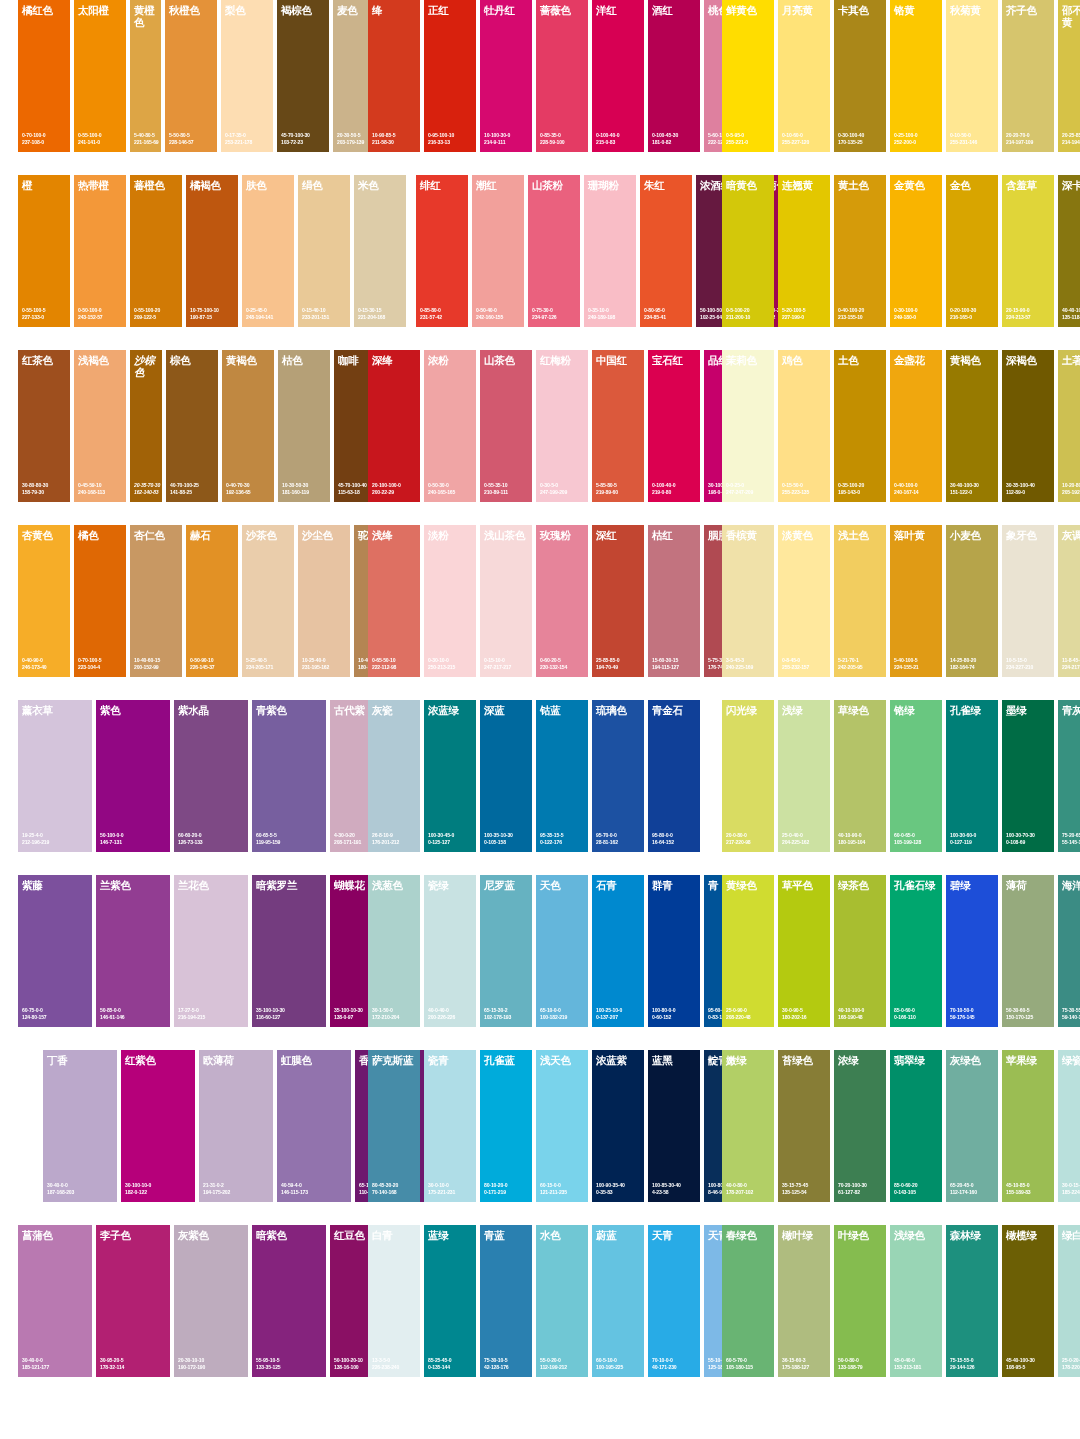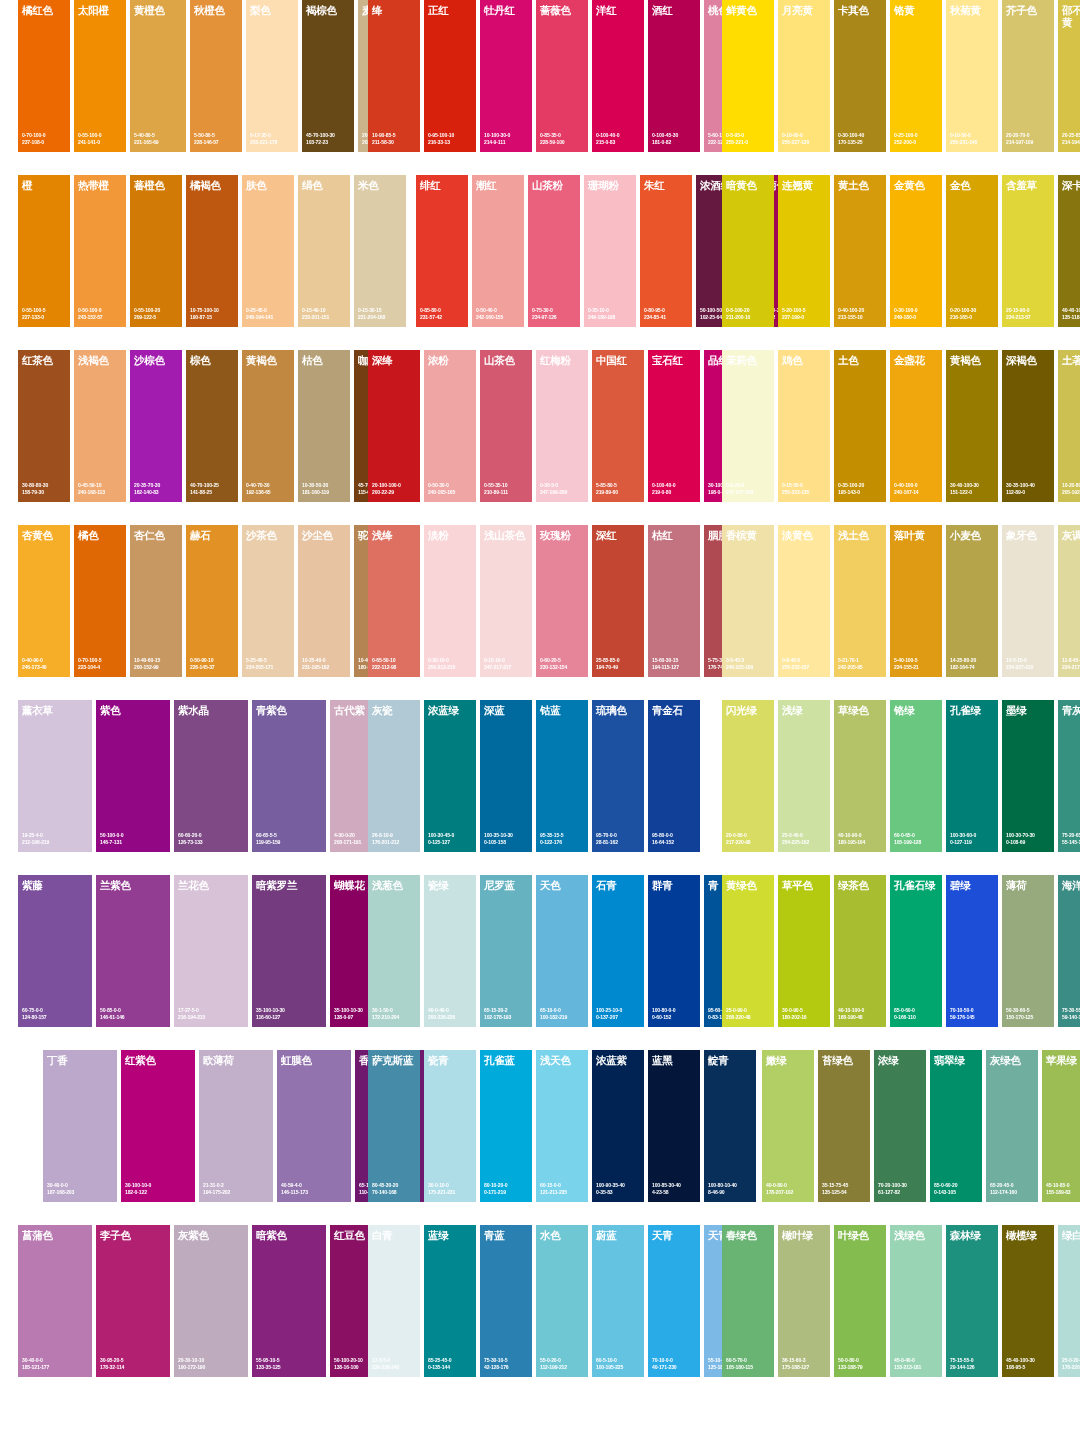--- a/index.html
+++ b/index.html
@@ -80,21 +80,21 @@
             <span>237-108-0</span>
           </div>
         </div>
         <div class="swatch lt" style="background: rgb(241, 141, 0); width: 52px; padding-left: 16px;">
           <div class="name">太阳橙</div>
           <div class="vals">
             <span>0-55-100-0</span>
             <span>241-141-0</span>
           </div>
         </div>
-        <div class="swatch lt" style="background: rgb(221, 165, 69); width: 56px;">
+        <div class="swatch lt" style="background: rgb(221, 165, 69); width: 31px;">
           <div class="name">黄橙色</div>
           <div class="vals">
             <span>5-40-80-5</span>
             <span>221-165-69</span>
           </div>
         </div>
         <div class="swatch lt" style="background: rgb(228, 146, 57); width: 52px;">
           <div class="name">秋橙色</div>
           <div class="vals">
             <span>5-50-80-5</span>
@@ -390,21 +390,21 @@
             <span>158-79-30</span>
           </div>
         </div>
         <div class="swatch lt" style="background: rgb(240, 168, 113); width: 52px;">
           <div class="name">浅褐色</div>
           <div class="vals">
             <span>0-45-59-10</span>
             <span>240-168-113</span>
           </div>
         </div>
-        <div class="swatch lt" style="background: #a21caf; width: 52px;">
+        <div class="swatch lt" style="background: #a16207; width: 32px; font-style: italic;">
           <div class="name">沙棕色</div>
           <div class="vals">
             <span>20-35-70-30</span>
             <span>162-140-83</span>
           </div>
         </div>
         <div class="swatch lt" style="background: rgb(141, 88, 25); width: 52px;">
           <div class="name">棕色</div>
           <div class="vals">
             <span>40-70-100-25</span>
@@ -1049,21 +1049,21 @@
         </div>
         <div class="swatch lt" style="background: rgb(8, 46, 90); width: 52px;">
           <div class="name">靛青</div>
           <div class="vals">
             <span>100-80-10-40</span>
             <span>8-46-90</span>
           </div>
         </div>
       </div>
       <div class="group g2">
-        <div class="swatch lt" style="background: rgb(178, 207, 102); width: 52px; margin-left: 40px;">
+        <div class="swatch lt" style="background: rgb(178, 207, 102); width: 52px;">
           <div class="name">嫩绿</div>
           <div class="vals">
             <span>40-0-80-0</span>
             <span>178-207-102</span>
           </div>
         </div>
         <div class="swatch lt" style="background: rgb(135, 125, 54); width: 52px;">
           <div class="name">苔绿色</div>
           <div class="vals">
             <span>35-15-75-45</span>

